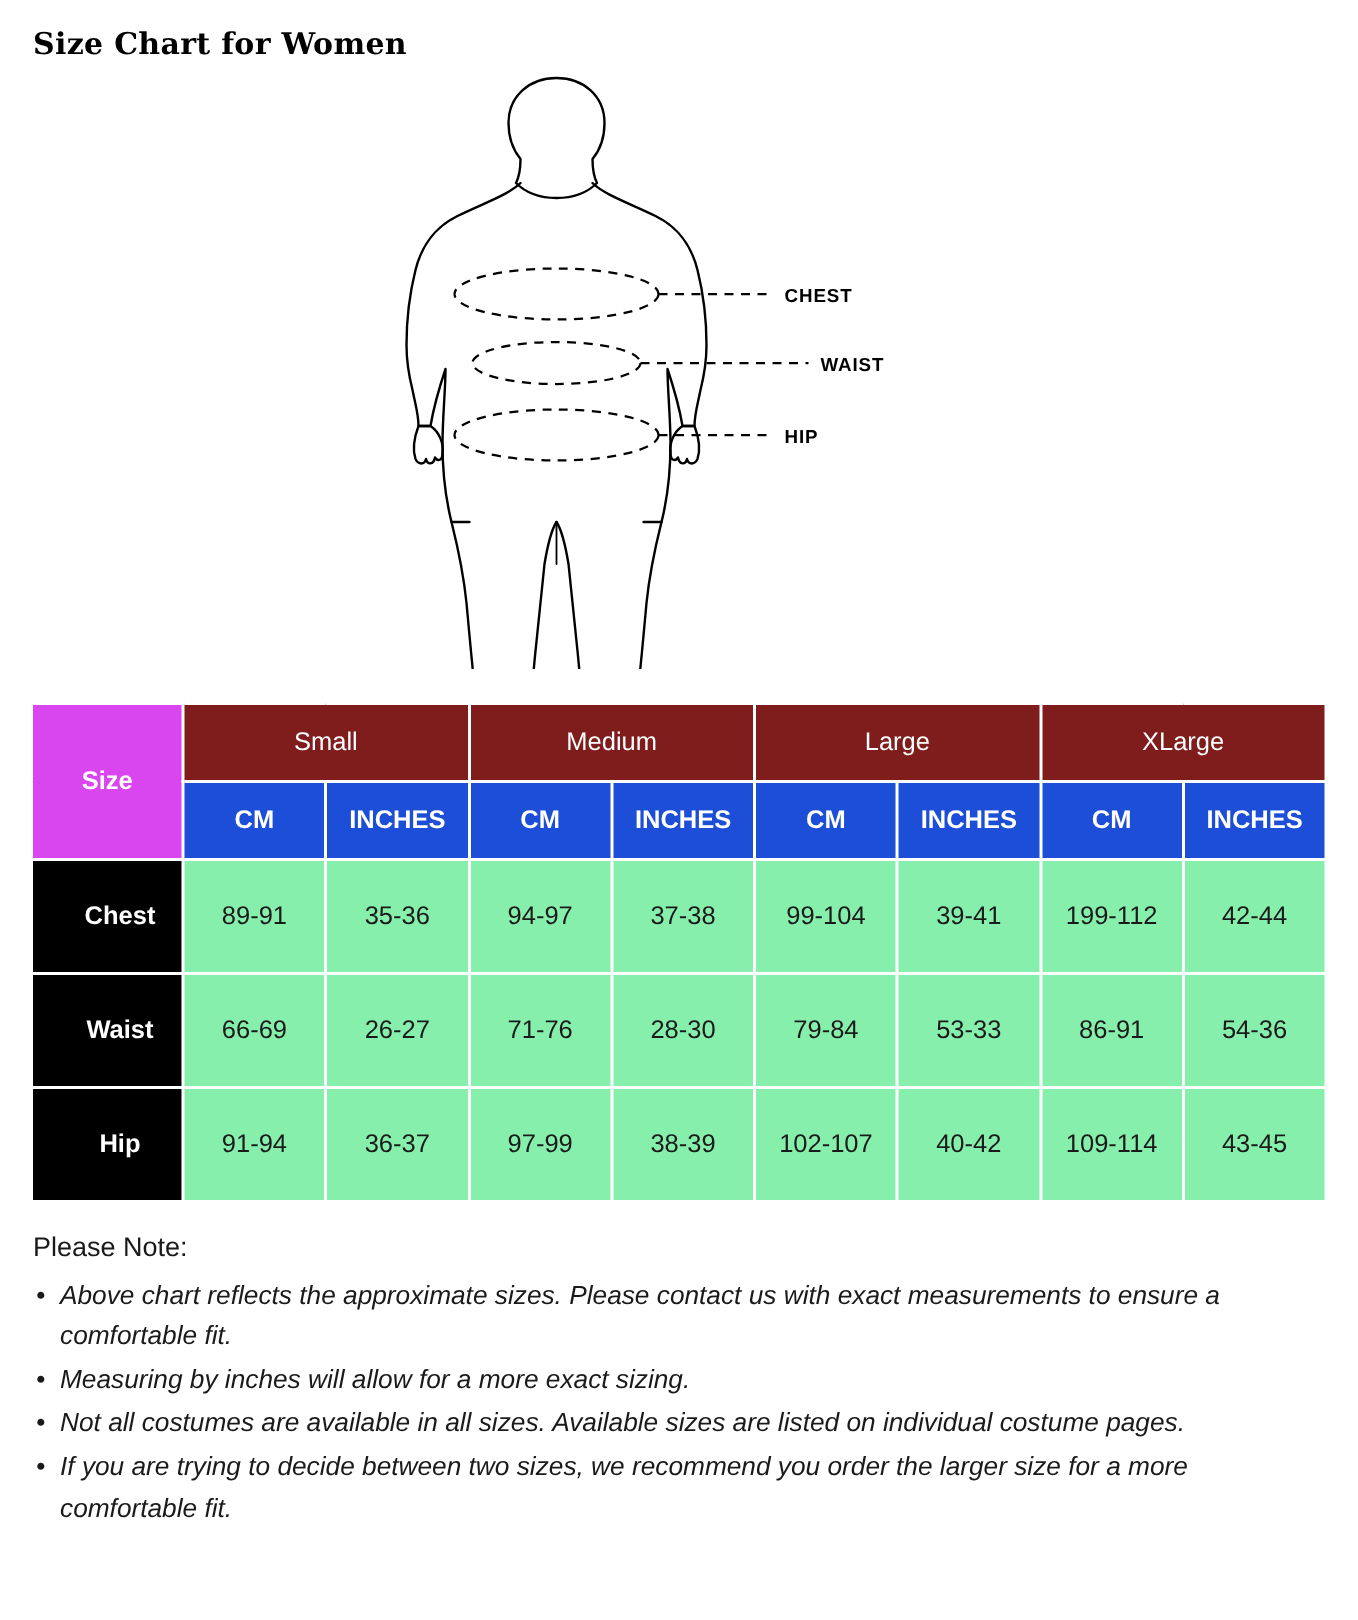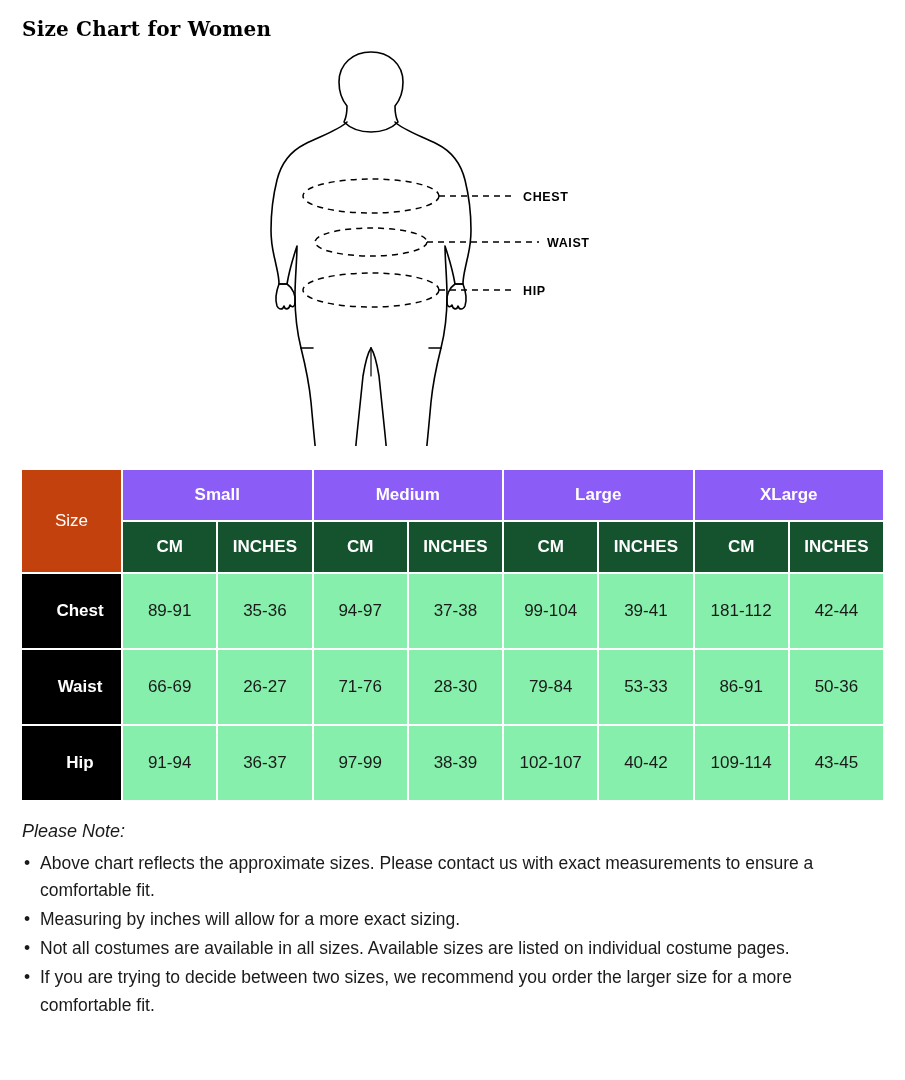--- a/index.html
+++ b/index.html
@@ -46,37 +46,37 @@
     margin: 12px 0 0 0;
     table-layout: fixed;
   }
   table.size-table th,
   table.size-table td {
     border: 2px solid #ffffff;
     text-align: center;
     font-size: 17px;
   }
   th.size-corner {
-    background: #c2410c;
-    color: #ffffff;
-    font-weight: normal;
+    background: #d946ef;
+    color: #ffffff;
+    font-weight: bold;
     font-size: 19px;
     width: 97px;
     height: 96px;
     vertical-align: middle;
   }
   th.group-head {
-    background: #8b5cf6;
-    color: #ffffff;
-    font-weight: bold;
+    background: #7f1d1d;
+    color: #ffffff;
+    font-weight: normal;
     font-size: 19px;
     height: 48px;
   }
   th.unit-head {
-    background: #14532d;
+    background: #1d4ed8;
     color: #ffffff;
     font-weight: bold;
     font-size: 16px;
     height: 48px;
   }
   td.row-label {
     background: #000000;
     color: #ffffff;
     font-weight: bold;
     font-size: 19px;
@@ -94,31 +94,31 @@
   
   .notes {
     margin-top: 16px;
     font-size: 17.5px;
     line-height: 1.55;
     color: #1a1a1a;
   }
   .notes .note-title {
     margin: 0 0 4px 2px;
     font-size: 18px;
-    font-style: italic;
   }
   .notes ul {
     list-style: none;
     margin: 0;
     padding: 0 0 0 4px;
   }
   .notes li {
     position: relative;
     padding-left: 16px;
     margin-bottom: 2px;
+    font-style: italic;
   }
   .notes li::before {
     content: "\2022";
     position: absolute;
     left: 0;
     top: 0;
   }
 </style>
 </head>
 <body>
@@ -210,33 +210,33 @@
     </thead>
     <tbody>
       <tr>
         <td class="row-label">Chest</td>
         <td class="val">89-91</td>
         <td class="val">35-36</td>
         <td class="val">94-97</td>
         <td class="val">37-38</td>
         <td class="val">99-104</td>
         <td class="val">39-41</td>
-        <td class="val">181-112</td>
+        <td class="val">199-112</td>
         <td class="val">42-44</td>
       </tr>
       <tr>
         <td class="row-label">Waist</td>
         <td class="val">66-69</td>
         <td class="val">26-27</td>
         <td class="val">71-76</td>
         <td class="val">28-30</td>
         <td class="val">79-84</td>
         <td class="val">53-33</td>
         <td class="val">86-91</td>
-        <td class="val">50-36</td>
+        <td class="val">54-36</td>
       </tr>
       <tr>
         <td class="row-label">Hip</td>
         <td class="val">91-94</td>
         <td class="val">36-37</td>
         <td class="val">97-99</td>
         <td class="val">38-39</td>
         <td class="val">102-107</td>
         <td class="val">40-42</td>
         <td class="val">109-114</td>

